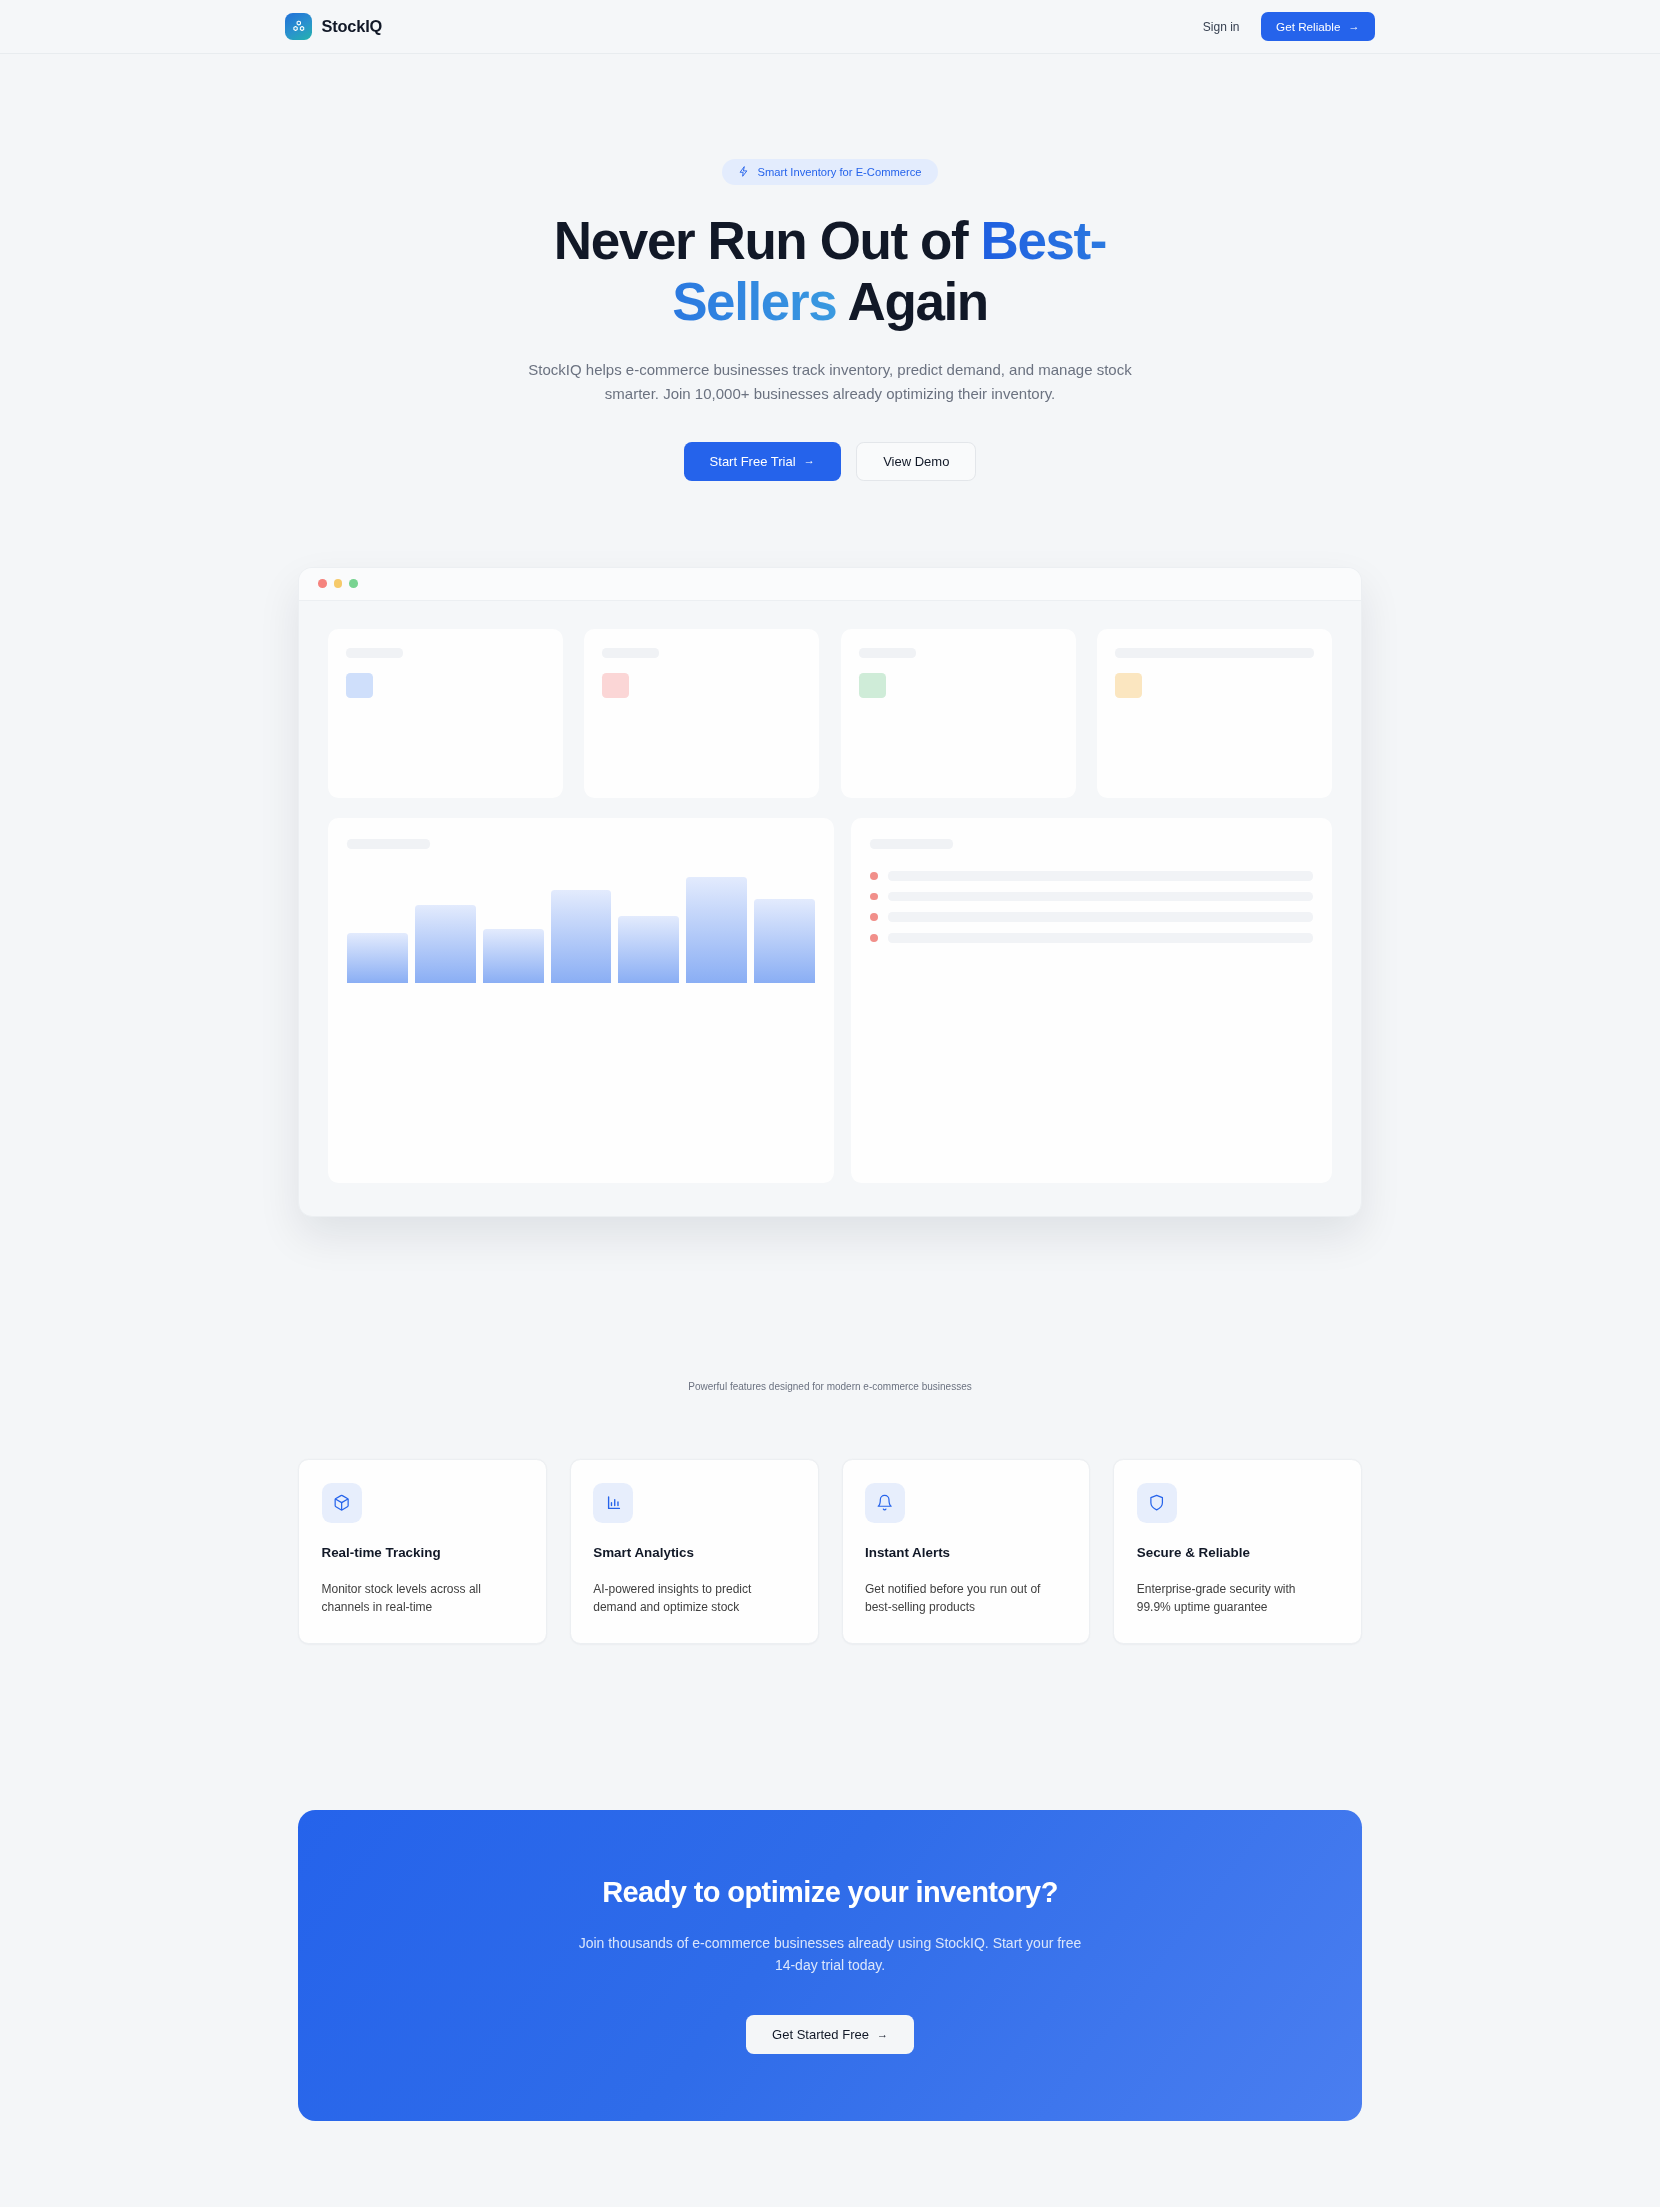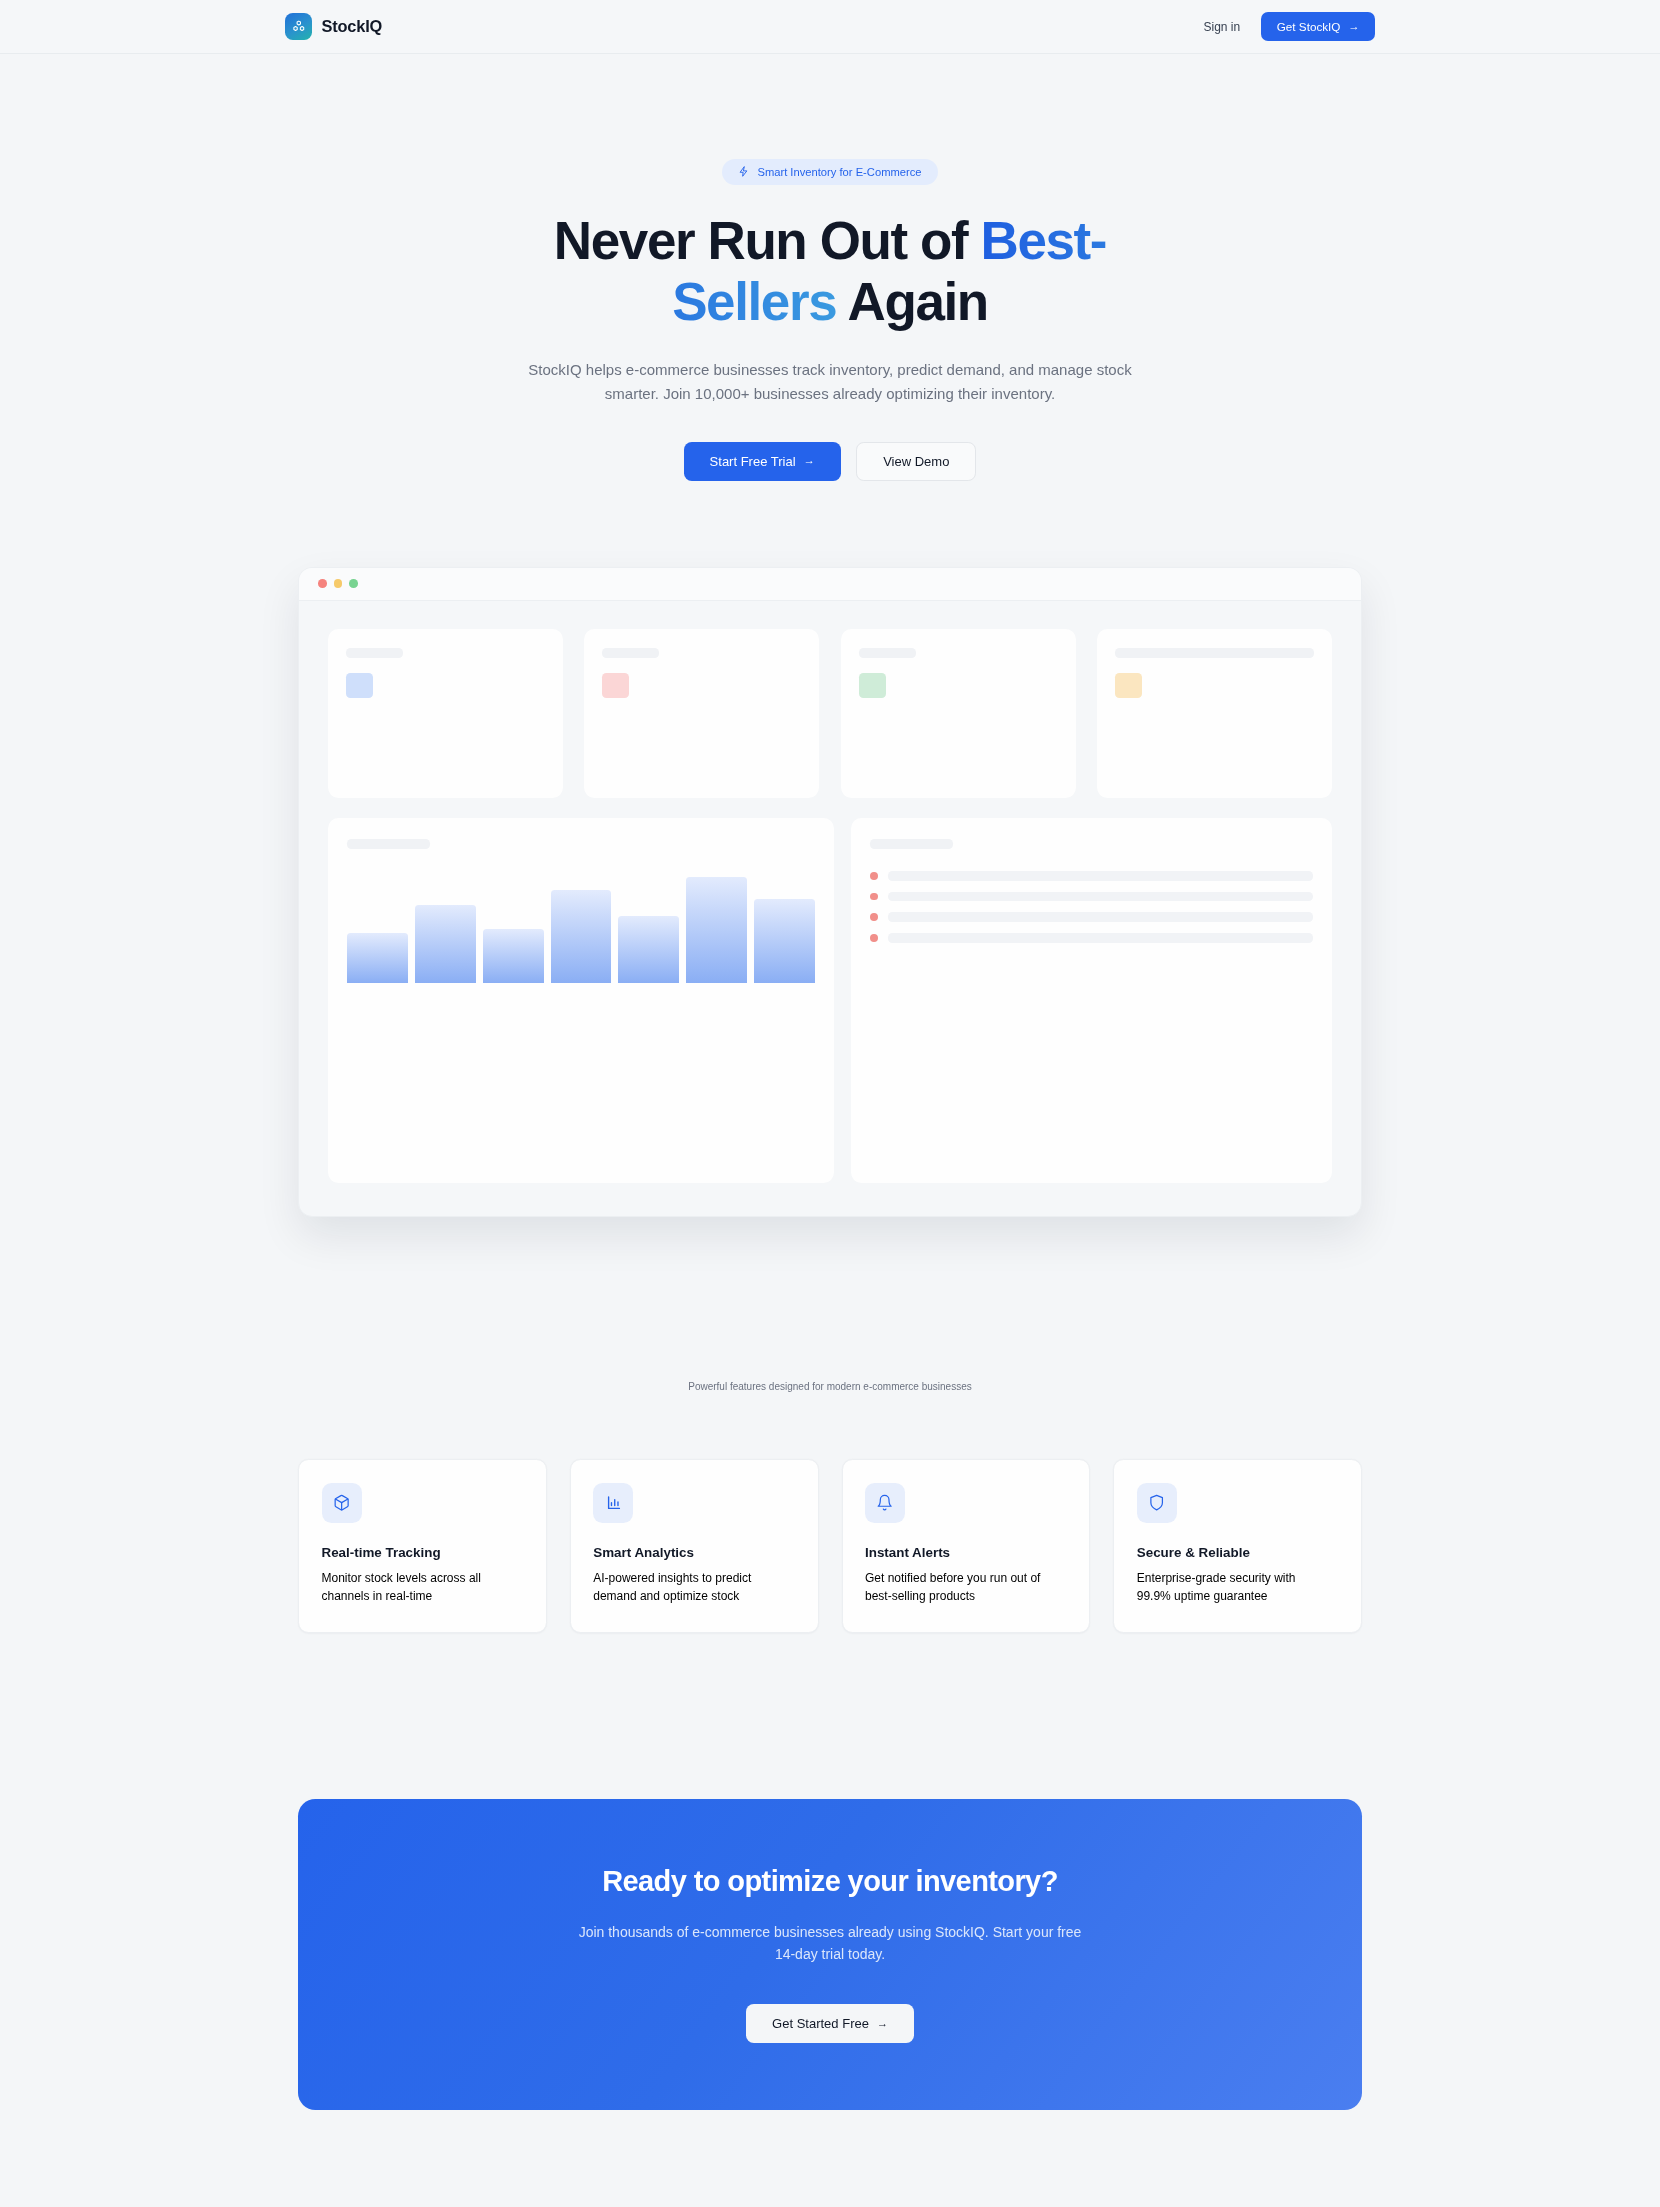--- a/index.html
+++ b/index.html
@@ -233,24 +233,24 @@
     background: #e7eefc;
     display: flex; align-items: center; justify-content: center;
   }
   .feat-title {
     margin-top: 21.6px;
     font-size: 13.4px;
     font-weight: bold;
     color: #111827;
   }
   .feat-desc {
-    margin-top: 9px;
+    margin-top: 20px;
     font-size: 12px;
     line-height: 1.55;
-    color: #000000;
+    color: #404040;
     max-width: 195px;
   }
 
   
   .cta-wrap { padding-top: 166px; display: flex; justify-content: center; }
   .cta-box {
     width: 1064px;
     border-radius: 17.3px;
     background: linear-gradient(128deg, #2563eb 0%, #2f6ce9 45%, #4a7ef0 100%);
     padding: 66px 17.3px 67px;
@@ -295,21 +295,21 @@
             <path d="M7 11.6 L9.6 13.1 L9.6 16.1 L7 17.6 L4.4 16.1 L4.4 13.1 Z"></path>
             <path d="M17 11.6 L19.6 13.1 L19.6 16.1 L17 17.6 L14.4 16.1 L14.4 13.1 Z"></path>
           </svg>
         </span>
         <span class="brand-name">StockIQ</span>
       </div>
 
       <nav class="nav-right">
         <a class="signin">Sign in</a>
         <button class="btn btn-primary-sm">
-          <span>Get StockIQ</span>
+          <span>Get Reliable</span>
           <span class="arrow">→</span>
         </button>
       </nav>
 
     </div>
   </header>
 
   <section class="hero">
 
     <div class="badge">

